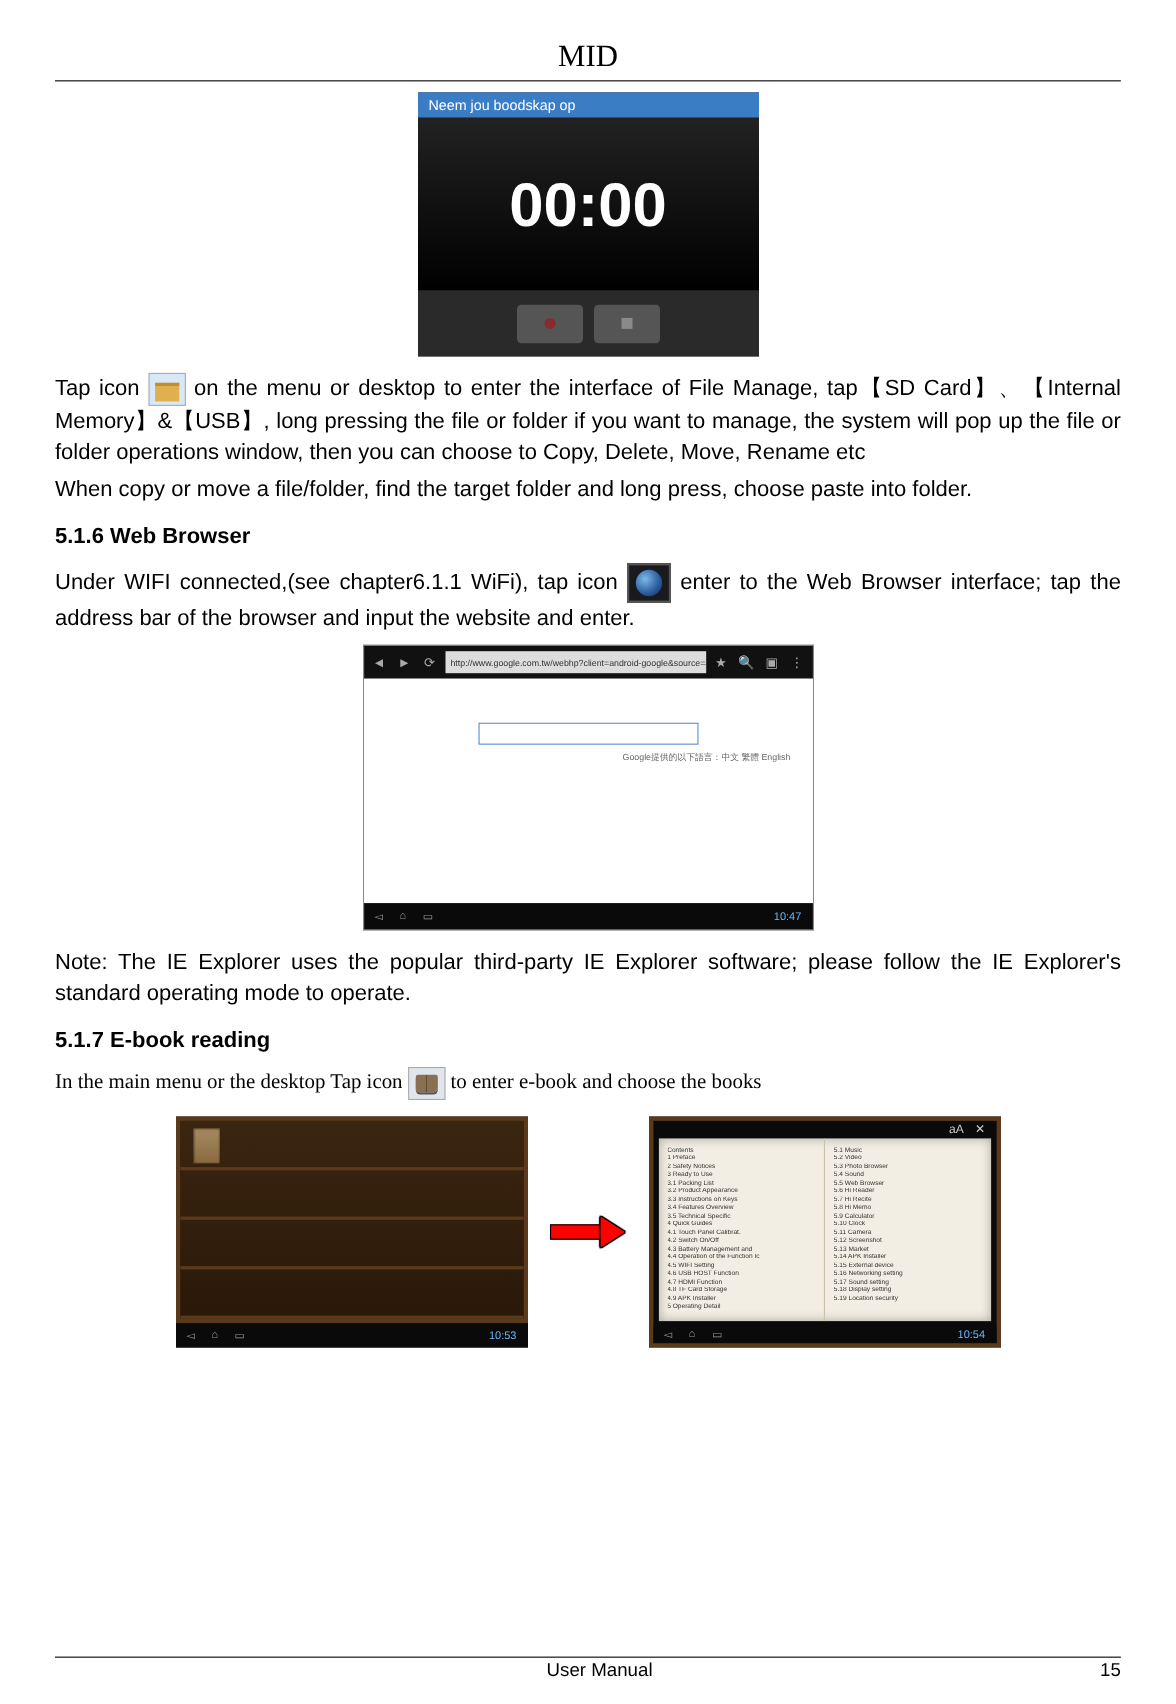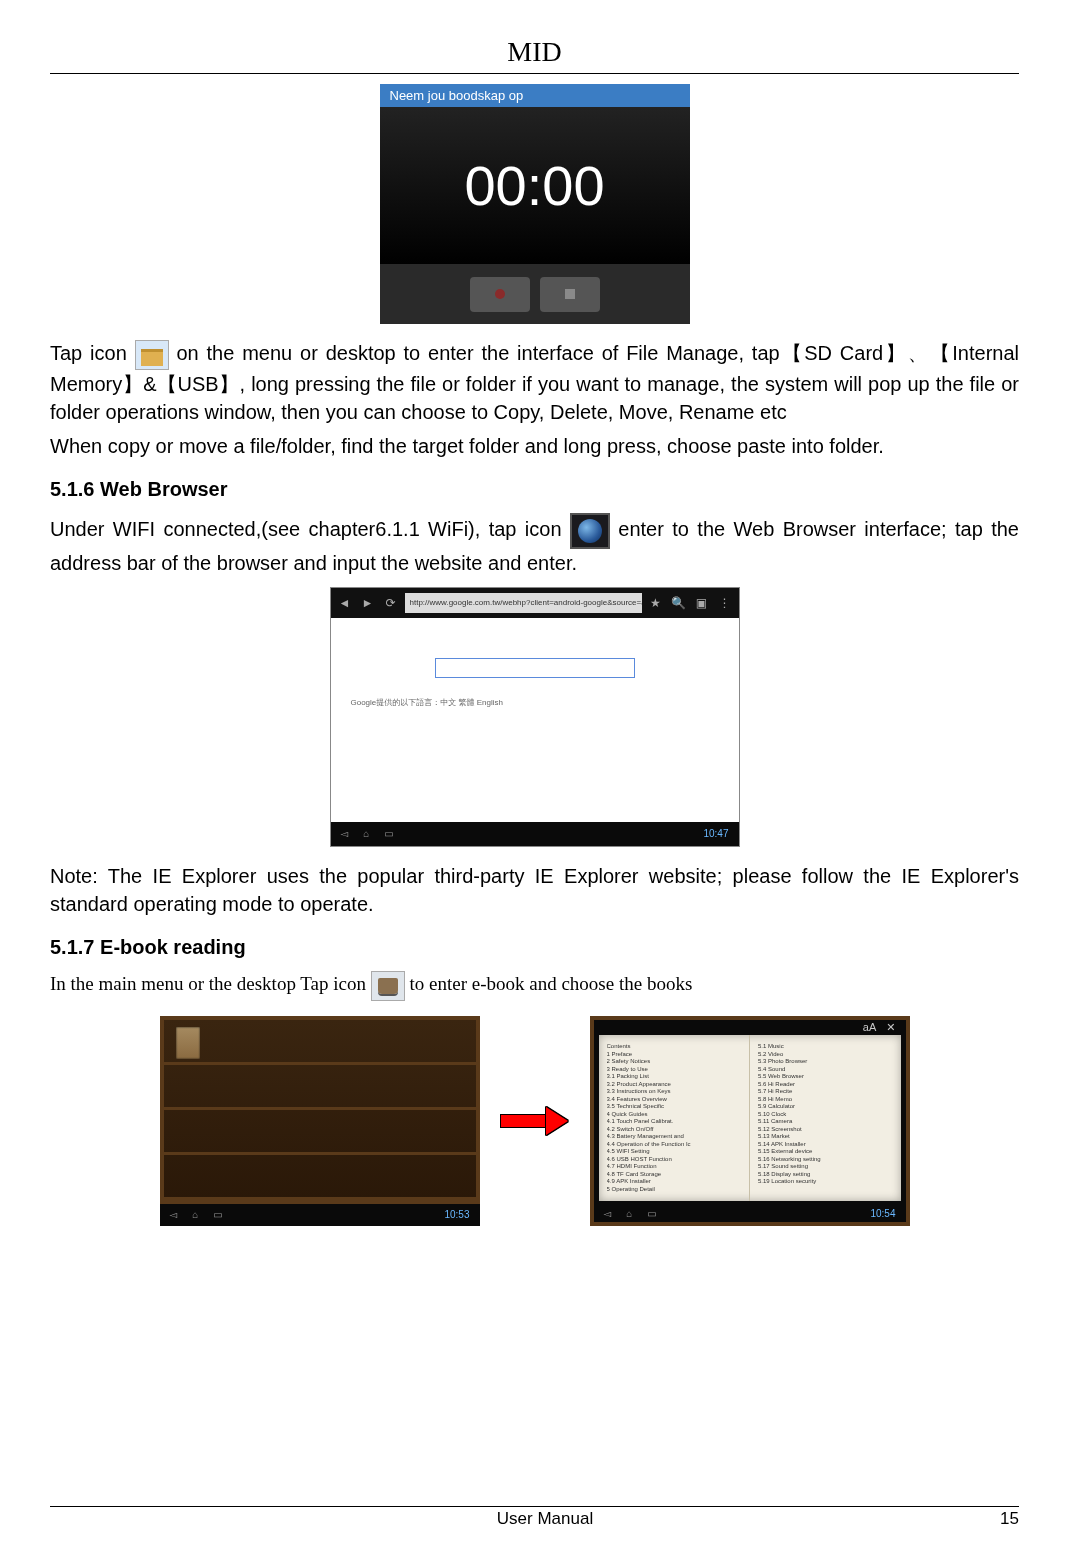--- a/index.html
+++ b/index.html
@@ -58,21 +58,21 @@
     }
     .rec-body {
       flex: 1;
       background: linear-gradient(#222, #000);
       display: flex;
       align-items: center;
       justify-content: center;
       color: white;
       font-size: 56px;
       font-family: "Arial Narrow", sans-serif;
-      font-weight: 400;
+      font-weight: 700;
     }
     .rec-controls {
       height: 60px;
       background: #2a2a2a;
       display: flex;
       justify-content: center;
       gap: 10px;
       align-items: center;
     }
     .rec-btn {
@@ -343,34 +343,34 @@
         <span class="br-icon">►</span>
         <span class="br-icon">⟳</span>
         <div class="br-url">http://www.google.com.tw/webhp?client=android-google&amp;source=android-home</div>
         <span class="br-icon">★</span>
         <span class="br-icon">🔍</span>
         <span class="br-icon">▣</span>
         <span class="br-icon">⋮</span>
       </div>
       <div class="browser-content">
         <div class="google-bar"></div>
-        <div style="text-align:left;margin-top:19px;font-size:8px;color:#666;">Google提供的以下語言：中文 繁體 English</div>
+        <div style="text-align:right;margin-top:6px;font-size:8px;color:#666;">Google提供的以下語言：中文 繁體 English</div>
       </div>
       <div class="browser-bottom">
         <div class="bottom-icons">
           <span>◅</span>
           <span>⌂</span>
           <span>▭</span>
         </div>
         <span>10:47</span>
       </div>
     </div>
   </div>
 
-  <div class="body-text para">Note: The IE Explorer uses the popular third-party IE Explorer website; please follow the IE Explorer's standard operating mode to operate.</div>
+  <div class="body-text para">Note: The IE Explorer uses the popular third-party IE Explorer software; please follow the IE Explorer's standard operating mode to operate.</div>
 
   <div class="section-heading">5.1.7 E-book reading</div>
   <div class="serif-line">
     <span>In the main menu or the desktop Tap icon </span>
     <span class="inline-icon book">
         <span class="book-shape"></span>
       </span>
     <span>to enter e-book and choose the books</span>
   </div>
 

